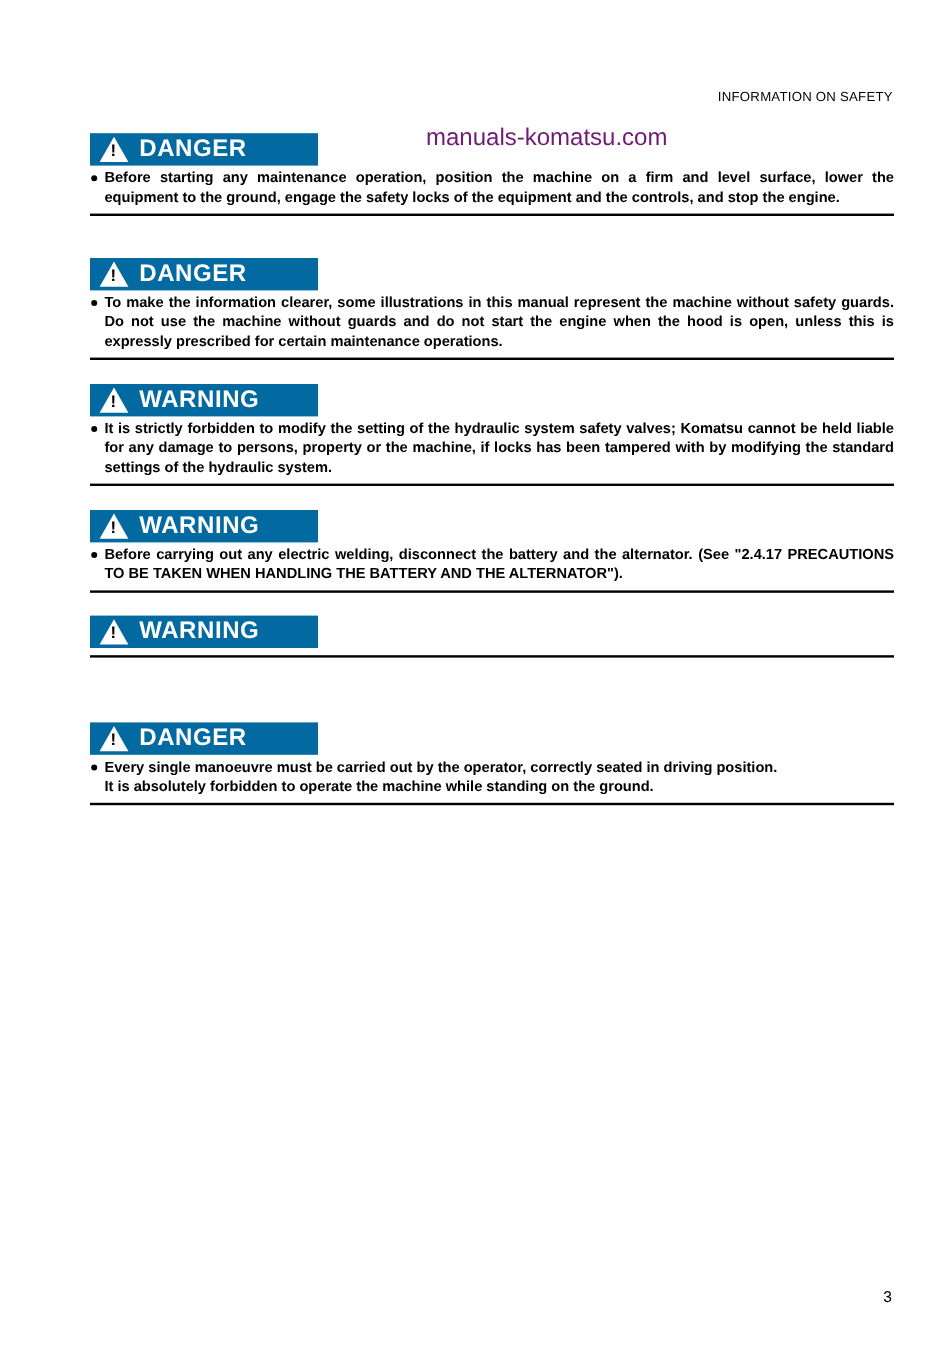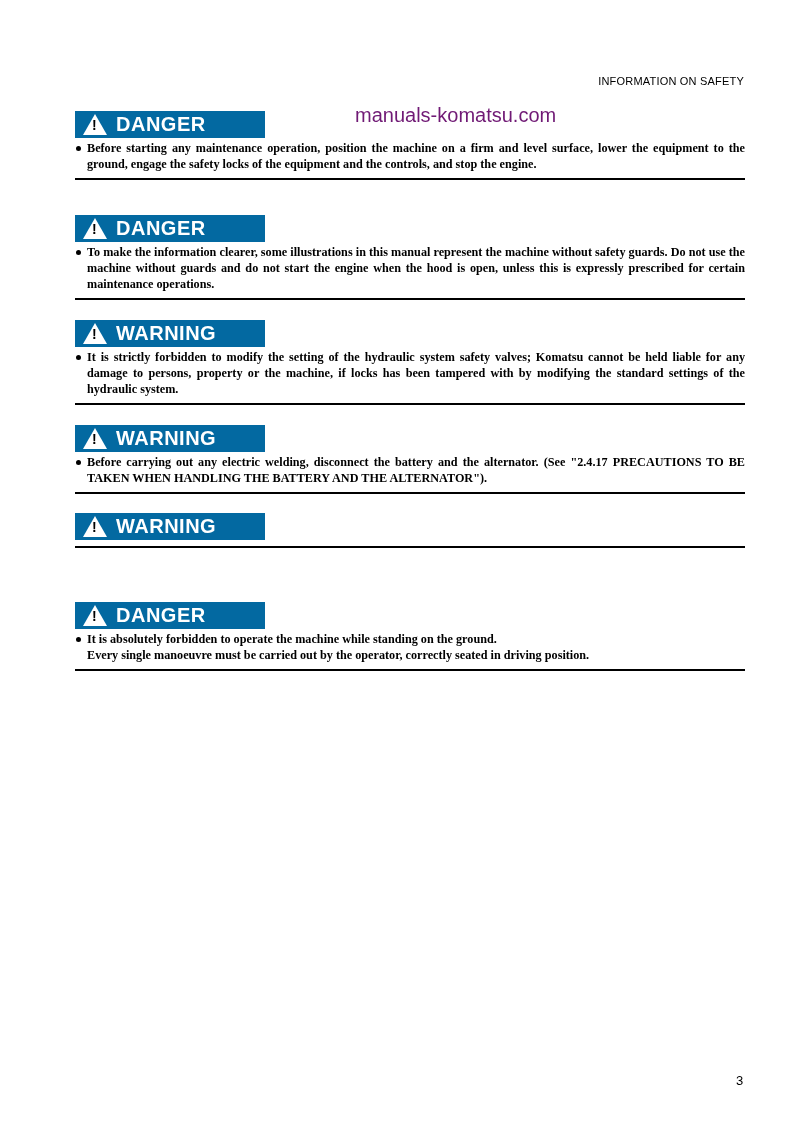--- a/index.html
+++ b/index.html
@@ -9,21 +9,21 @@
     .watermark { position: absolute; top: 104px; left: 355px; font-size: 20px; color: #701a75; }
     .block { position: absolute; left: 75px; width: 670px; }
     .label { display: flex; align-items: center; background: #0369a1; color: #fff;
              width: 190px; height: 27px; box-sizing: border-box; padding-left: 8px; }
     .label .tri { width: 0; height: 0; border-left: 12px solid transparent; border-right: 12px solid transparent;
                   border-bottom: 21px solid #fff; position: relative; margin-right: 9px; }
     .label .tri::after { content: "!"; position: absolute; left: -3px; top: 3px; font-size: 14px;
                   font-weight: bold; color: #000; line-height: 16px; }
     .label .txt { font-size: 20px; font-weight: bold; letter-spacing: 0.5px; }
     .body { position: relative; padding-left: 12px; margin-top: 2px; font-size: 12.2px; font-weight: bold;
-            line-height: 16px; text-align: justify; font-family: Liberation Serif, serif; }
+            line-height: 16px; text-align: justify; }
     .body .bullet { position: absolute; left: 1px; top: 6px; width: 5px; height: 5px; border-radius: 50%; background: #000; }
     .body p { margin: 0; }
     .rule { height: 2px; background: #000; margin-top: 6px; }
     .pagenum { position: absolute; top: 1073px; left: 736px; font-size: 13px; }
   </style>
 </head>
 <body>
 
 <div class="header">INFORMATION ON SAFETY</div>
 <div class="watermark">manuals-komatsu.com</div>
@@ -84,19 +84,19 @@
   <div class="rule"></div>
 </div>
 
 <div class="block" style="top:602px;">
   <div class="label">
     <span class="tri"></span>
     <span class="txt">DANGER</span>
   </div>
   <div class="body">
       <span class="bullet"></span>
+    <p>Every single manoeuvre must be carried out by the operator, correctly seated in driving position.</p>
     <p>It is absolutely forbidden to operate the machine while standing on the ground.</p>
-    <p>Every single manoeuvre must be carried out by the operator, correctly seated in driving position.</p>
     </div>
   <div class="rule"></div>
 </div>
 
 <div class="pagenum">3</div>
 
 </body></html>

